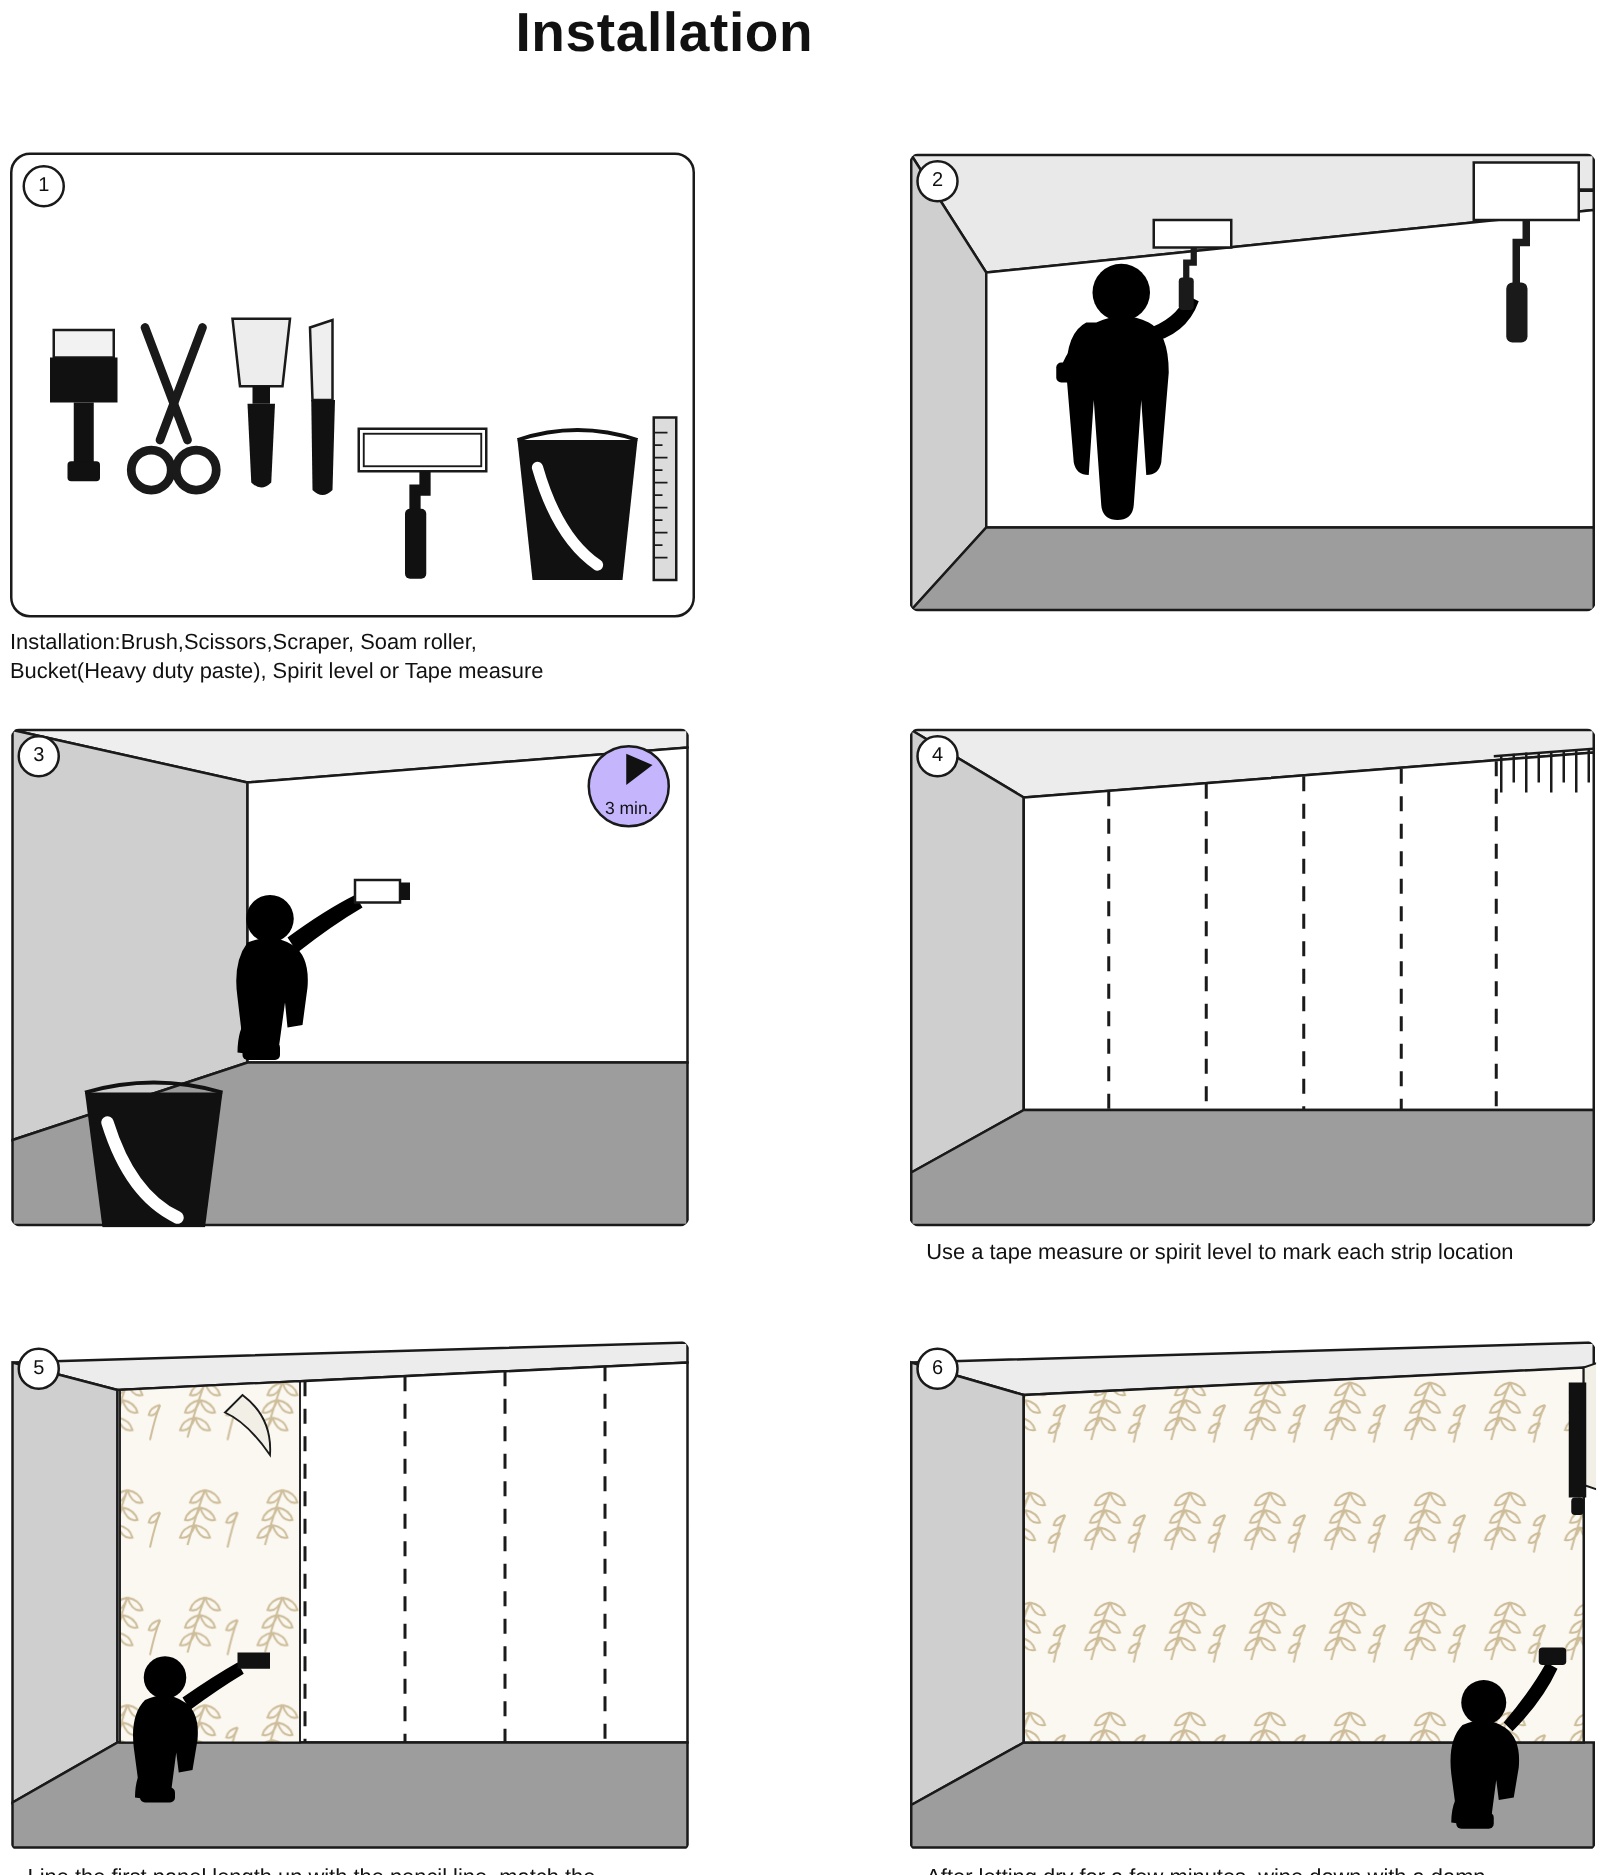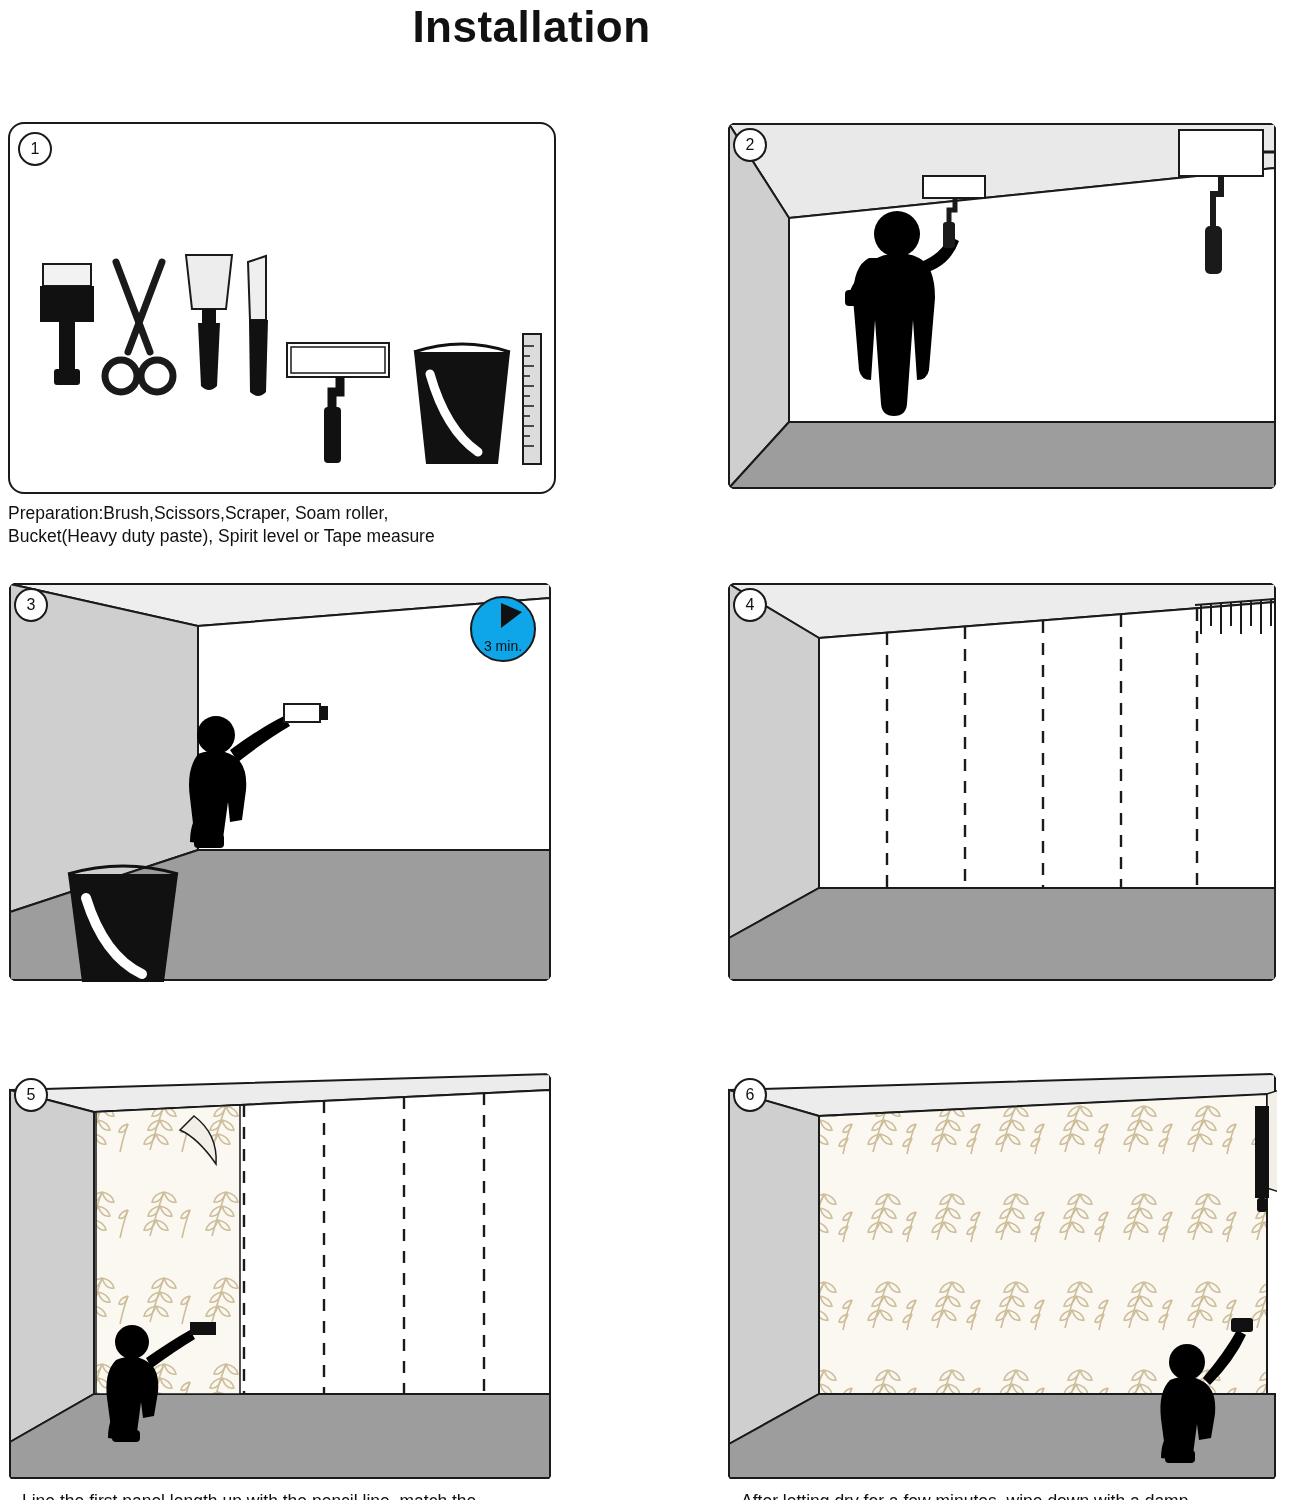--- a/index.html
+++ b/index.html
@@ -8,21 +8,21 @@
   .title{text-align:center;font-size:44px;font-weight:bold;letter-spacing:.5px;margin:0;padding-top:4px;line-height:1.05;}
   .grid{position:relative;width:1289px;}
   .cell{position:absolute;}
   .panel{position:relative;border:2px solid #1a1a1a;border-radius:16px;background:#fff;overflow:hidden;}
   .panel.sq{border-radius:10px;}
   .badge{position:absolute;left:8px;top:8px;width:30px;height:30px;border:2px solid #1a1a1a;border-radius:50%;background:#fff;
          display:flex;align-items:center;justify-content:center;font-size:16px;z-index:40;}
   .cap{font-size:17.5px;line-height:1.32;margin-top:8px;color:#111;}
   .cap.indent{text-indent:14px;}
   svg{display:block;}
-  .timer{position:absolute;right:16px;top:14px;width:62px;height:62px;border-radius:50%;border:2px solid #1a1a1a;background:#0ea5e9;z-index:40;}
+  .timer{position:absolute;right:16px;top:14px;width:62px;height:62px;border-radius:50%;border:2px solid #1a1a1a;background:#c4b5fd;z-index:40;}
   .timer .lbl{position:absolute;bottom:6px;left:0;width:100%;text-align:center;font-size:14px;}
 </style>
 </head>
 <body>
 
 <div class="page">
 
   <h1 class="title">Installation</h1>
 
   <div class="grid">
@@ -81,21 +81,21 @@
                 <line x1="513" y1="272" x2="520" y2="272"></line>
               <line x1="513" y1="282" x2="524" y2="282"></line>
                 <line x1="513" y1="292" x2="520" y2="292"></line>
               <line x1="513" y1="302" x2="524" y2="302"></line>
                 <line x1="513" y1="312" x2="520" y2="312"></line>
               <line x1="513" y1="322" x2="524" y2="322"></line>
             </g>
           </g>
         </svg>
       </div>
-      <div class="cap" style="white-space:pre-line;">Preparation:Brush,Scissors,Scraper, Soam roller,
+      <div class="cap" style="white-space:pre-line;">Installation:Brush,Scissors,Scraper, Soam roller,
 Bucket(Heavy duty paste), Spirit level or Tape measure</div>
     </div>
 
     <div class="cell" style="left:727px;top:72px;width:554px;">
       <div class="panel sq" style="width:550px;height:368px;border:none;">
         <div class="badge" style="left:6px;top:6px;">2</div>
         <svg width="550" height="368" viewBox="0 0 550 368">
 
           <polygon points="2,2 548,2 548,366 2,366" fill="#ffffff"></polygon>
 
@@ -191,20 +191,21 @@
             <line x1="484" y1="21" x2="484" y2="44"></line>
             <line x1="494" y1="20" x2="494" y2="52"></line>
             <line x1="504" y1="20" x2="504" y2="44"></line>
             <line x1="514" y1="19" x2="514" y2="52"></line>
             <line x1="524" y1="18" x2="524" y2="44"></line>
             <line x1="534" y1="18" x2="534" y2="52"></line>
             <line x1="544" y1="17" x2="544" y2="44"></line>
           </g>
         </svg>
       </div>
+      <div class="cap indent" style="white-space:pre-line;">Use a tape measure or spirit level to mark each strip location</div>
     </div>
 
     <div class="cell" style="left:8px;top:1022px;width:548px;">
       <div class="panel sq" style="width:544px;height:410px;border:none;">
         <div class="badge" style="left:6px;top:6px;">5</div>
         <svg width="544" height="410" viewBox="0 0 544 410">
           <defs>
             <pattern id="leafPat5" width="62" height="86" patternUnits="userSpaceOnUse">
               <rect width="62" height="86" fill="#fbf8f1"></rect>
               <g stroke="#cdbd9a" stroke-width="1.6" fill="none">

